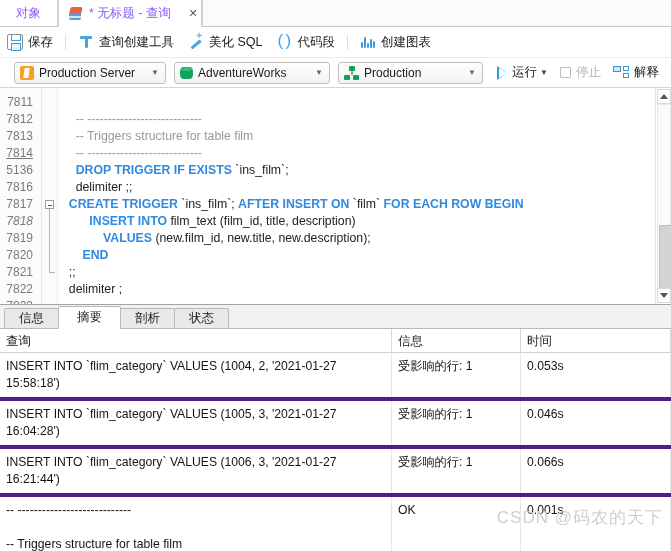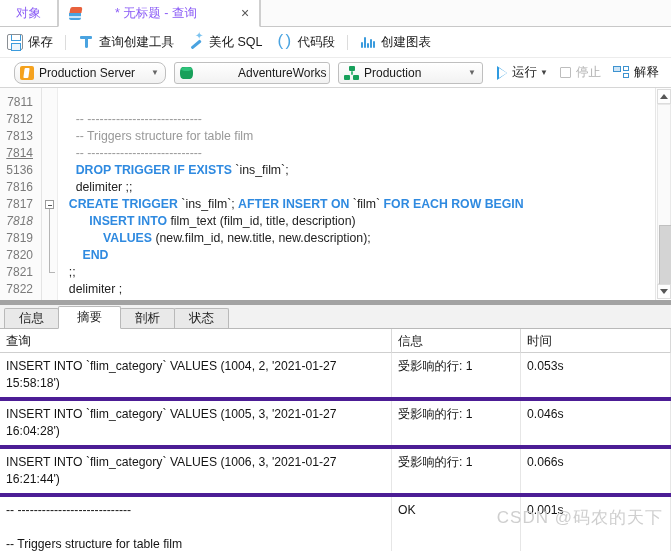--- a/index.html
+++ b/index.html
@@ -22,22 +22,21 @@
   .tab {
     height:27px; display:flex; align-items:center;
     padding:0 16px; font-size:12.5px; color:#222;
     border-right:1px solid #cfcfcf; background:#f0f0f0;
     position:relative; white-space:nowrap;
   }
   .tab.active {
     background:#ffffff; border-top:1px solid #cfcfcf;
     border-left:1px solid #cfcfcf; border-right:1px solid #cfcfcf;
     border-bottom:1px solid #ffffff; height:28px; margin-bottom:-1px;
-    padding:0 10px 0 10px;
-    gap:26px;
+    padding:0 4px 0 10px;
   }
   .tab-obj { background:#ffffff; border-right:1px solid #cfcfcf;
              border-top:1px solid #d4d4d4; height:27px;}
   .tab-icon { width:14px; height:13px; margin-right:6px; position:relative; flex:0 0 auto;}
   .tab-icon .top { position:absolute; left:1px; top:0px; width:12px; height:6px;
       background:#e8613c; border-radius:2px 2px 0 0;
       transform: skewX(-10deg);}
   .tab-icon .bot { position:absolute; left:0px; top:6px; width:12px; height:7px;
       background:#4aa3e0; border-radius:0 0 2px 2px;}
   .tab-icon .bot::after{content:"";position:absolute;left:0;top:3px;width:12px;height:2px;background:#cfe6f7;}
@@ -88,22 +87,22 @@
     border-bottom:1px solid #d6d6d6;
   }
   .combo {
     height:22px; border:1px solid #bfbfbf; border-radius:3px;
     background:linear-gradient(#ffffff,#f2f2f2);
     display:flex; align-items:center; padding:0 4px 0 5px;
     font-size:12px; color:#1a1a1a; margin-right:8px; cursor:pointer;
   }
   .combo .ctext{ margin:0 8px 0 5px; white-space:nowrap; }
   .combo .carrow{ margin-left:auto; width:12px; text-align:center; color:#666; font-size:8px;}
-  .combo-server{ width:152px;border-radius:8px; }
-  .combo-db{ width:156px;gap:40px; }
+  .combo-server{ width:152px; }
+  .combo-db{ width:156px; }
   .combo-schema{ width:145px; }
 
   .ic-server{width:14px;height:14px;background:#f5a21e;border-radius:2px;position:relative;flex:0 0 auto;}
   .ic-server::after{content:"";position:absolute;left:4px;top:2px;width:5px;height:10px;
      background:#fff;border-radius:1px;transform:skewX(-8deg);}
   .ic-db{width:13px;height:14px;position:relative;flex:0 0 auto;}
   .ic-db::before{content:"";position:absolute;left:0;top:1px;width:13px;height:12px;
      background:#18a05a;border-radius:3px/5px;}
   .ic-db::after{content:"";position:absolute;left:1px;top:1px;width:11px;height:4px;
      background:#2fc27a;border-radius:50%;}
@@ -128,21 +127,21 @@
   .disabled{color:#b0b0b0;}
   .ic-expl{width:16px;height:14px;position:relative;flex:0 0 auto;}
   .ic-expl i{position:absolute;border:1.3px solid #3e93d0;background:#fff;display:block;}
   .ic-expl i:nth-child(1){left:0px;top:0px;width:8px;height:6px;background:#cfe5f6;}
   .ic-expl i:nth-child(2){left:10px;top:0px;width:6px;height:5px;}
   .ic-expl i:nth-child(3){left:10px;top:7px;width:6px;height:5px;}
 
   
   .editor{
     position:absolute; left:0; top:88px; width:671px; height:217px;
-    background:#ffffff; border-bottom:5px solid #a3a3a3; overflow:hidden;
+    background:#ffffff; border-bottom:1px solid #a3a3a3; overflow:hidden;
   }
   .gutter{
     position:absolute;left:0;top:0;width:42px;height:100%;
     background:#fbfbfb;border-right:1px solid #e4e4e4;
   }
   .fold{
     position:absolute;left:42px;top:0;width:16px;height:100%;
     background:#fbfbfb;border-right:1px solid #ededed;
   }
   .codearea{position:absolute;left:58px;top:0;right:16px;top:0;height:100%;background:#fff;overflow:hidden;}

